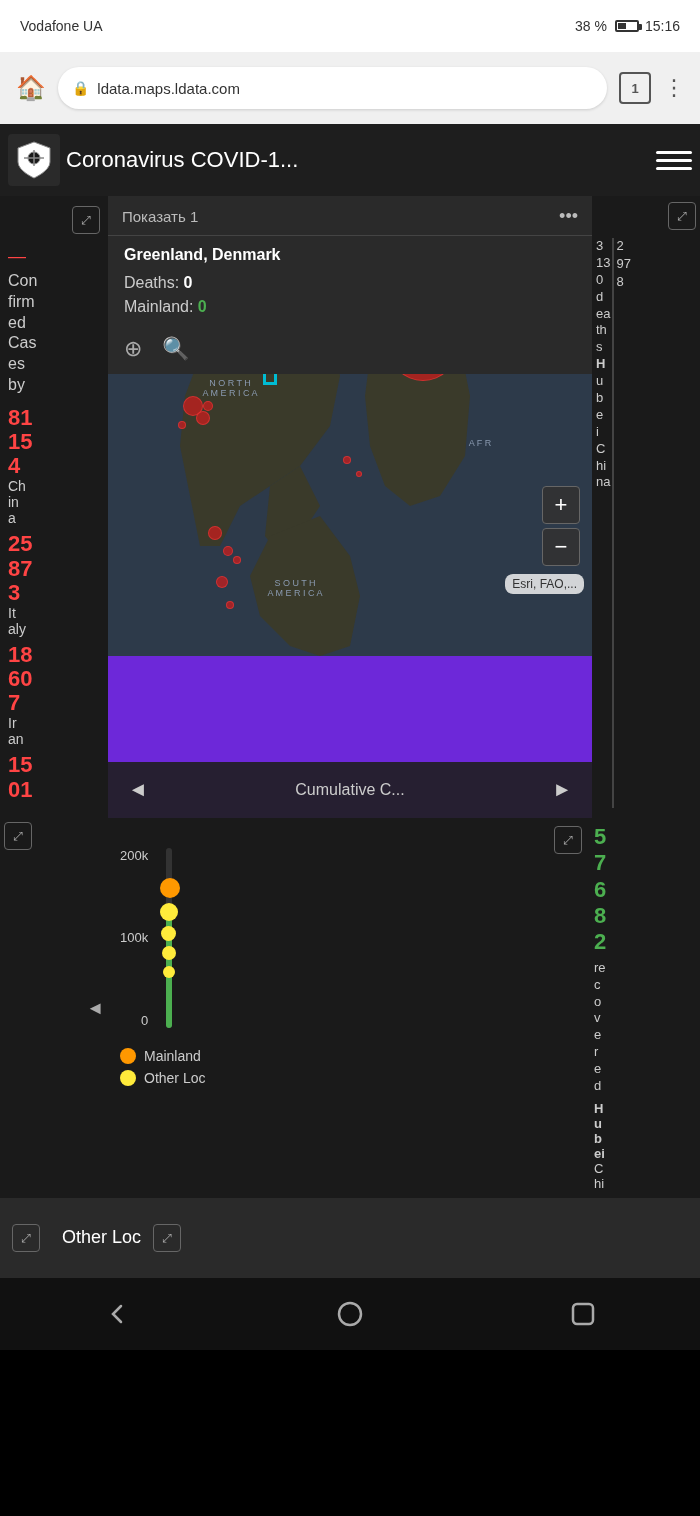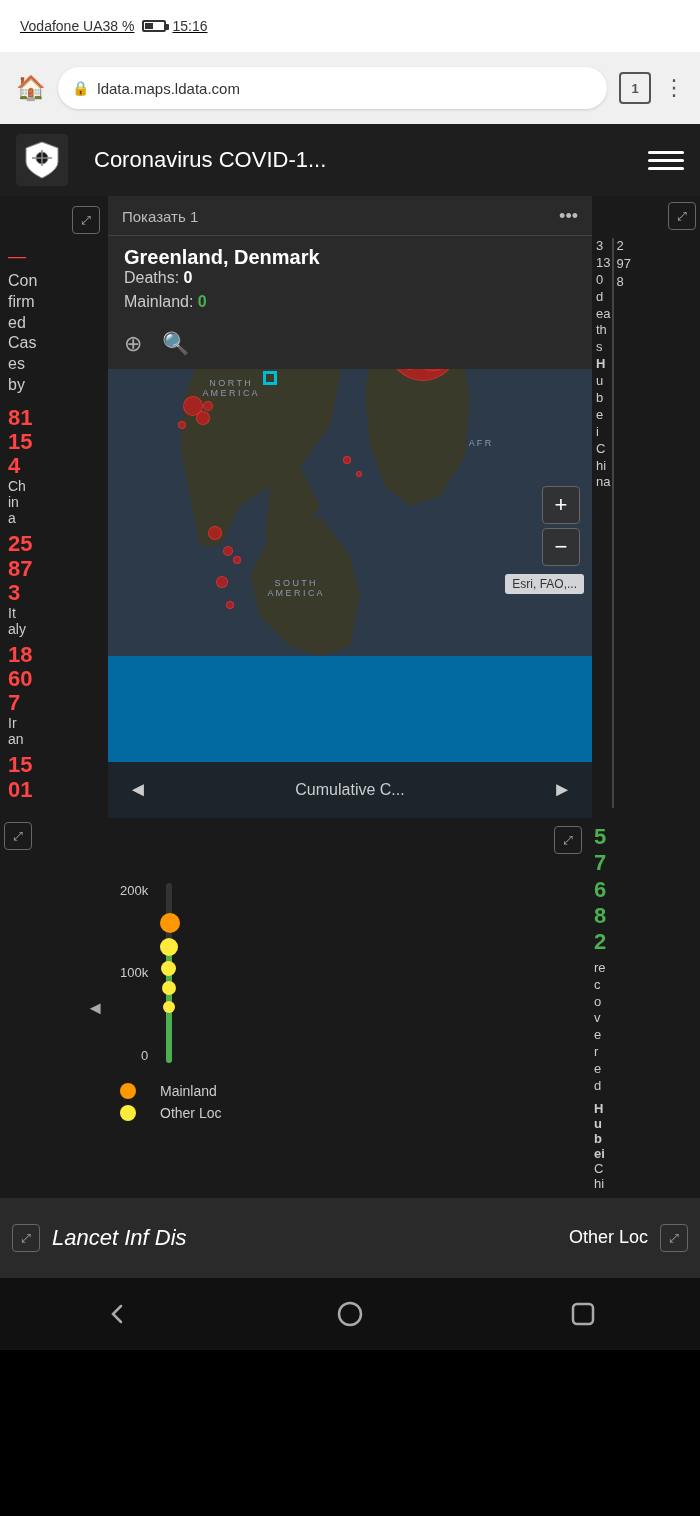--- a/index.html
+++ b/index.html
@@ -13,22 +13,22 @@
       position: relative;
     }
 
     
     .status-bar {
       width: 100%;
       height: 52px;
       background: #fff;
       display: flex;
       align-items: center;
+      justify-content: space-between;
       padding: 0 20px;
-      text-decoration: underline;
     }
     .status-left {
       font-size: 14px;
       color: #333;
       font-weight: 500;
     }
     .status-right {
       display: flex;
       align-items: center;
       gap: 6px;
@@ -124,22 +124,22 @@
       position: relative;
     }
 
     
     .app-header {
       width: 100%;
       height: 72px;
       background: #1e1e1e;
       display: flex;
       align-items: center;
-      padding: 0 16px;
-      gap: 26px;
+      padding: 0 8px;
+      gap: 6px;
     }
     .logo-shield {
       width: 52px;
       height: 52px;
       background: #2a2a2a;
       border-radius: 4px;
       display: flex;
       align-items: center;
       justify-content: center;
       font-size: 26px;
@@ -219,21 +219,21 @@
     .red-dash {
       color: #ff4444;
       font-size: 18px;
       margin-bottom: 4px;
     }
 
     
     .map-center {
       flex: 1;
       position: relative;
-      background: #0369a1;
+      background: #6d28d9;
       overflow: hidden;
     }
 
     
     .popup-card {
       position: absolute;
       top: 0;
       left: 0;
       right: 0;
       background: #2a2a2a;
@@ -253,23 +253,24 @@
     }
     .popup-dots {
       font-size: 18px;
       color: #bbb;
       cursor: pointer;
     }
     .popup-body {
       padding: 10px 16px 8px;
     }
     .popup-country {
-      font-size: 20px;
+      font-size: 16px;
       color: #fff;
       font-weight: bold;
+      margin-bottom: 10px;
     }
     .popup-stat-line {
       font-size: 16px;
       color: #ccc;
       margin-bottom: 6px;
     }
     .popup-stat-line .val-red { color: #ff4444; font-weight: bold; }
     .popup-stat-line .val-white { color: #fff; font-weight: bold; }
     .popup-stat-line .val-green { color: #4caf50; font-weight: bold; }
     .popup-stat-line .val-orange { color: #ff9800; font-weight: bold; }
@@ -332,21 +333,21 @@
       color: #ccc;
       text-align: center;
     }
 
     .esri-credit {
       position: absolute;
       bottom: 62px;
       right: 8px;
       background: rgba(240,240,240,0.85);
       padding: 3px 7px;
-      border-radius: 3px;
+      border-radius: 8px;
       font-size: 12px;
       color: #333;
     }
 
     
     .right-panel {
       width: 108px;
       background: #1a1a1a;
       padding: 6px 4px;
       flex-shrink: 0;
@@ -434,21 +435,21 @@
       height: 180px;
       text-align: right;
     }
     .scale-label {
       font-size: 13px;
       color: #ccc;
     }
     .legend-item {
       display: flex;
       align-items: center;
-      gap: 24px;
+      gap: 8px;
       margin-bottom: 6px;
       text-align: right;
     }
     .legend-dot {
       width: 16px;
       height: 16px;
       border-radius: 50%;
       flex-shrink: 0;
     }
     .legend-dot.orange { background: #ff9800; }
@@ -760,21 +761,21 @@
   <div class="second-row" style="height:380px;">
 
     <div class="left-side-second" style="position:relative;">
       <div class="expand-corner">⤢</div>
       <div class="back-btn">◄</div>
     </div>
 
     <div class="chart-panel">
       <div class="chart-expand-btn">⤢</div>
 
-      <div style="display:flex;gap:10px;margin-top:55px;align-items:flex-start;">
+      <div style="display:flex;gap:10px;margin-top:20px;align-items:flex-start;">
 
         <div class="scale-labels">
           <span class="scale-label">200k</span>
           <span class="scale-label">100k</span>
           <span class="scale-label">0</span>
         </div>
 
         <div style="position:relative; width:30px; height:180px;">
 
           <div style="position:absolute;top:0;left:8px;width:6px;height:180px;background:#333;border-radius:3px;">
@@ -815,21 +816,20 @@
         H<br>u<br>b<br>ei
       </div>
       <div style="font-size:13px;color:#ccc;">
         C<br>hi
       </div>
     </div>
   </div>
 
   <div class="lancet-panel">
     <div class="lancet-expand-btn">⤢</div>
-    <span class="lancet-title">Lancet Inf Dis</span>
     <span class="other-loc-label">Other Loc</span>
     <div class="lancet-right-expand">⤢</div>
   </div>
 
 </div>
 
 <div class="nav-bar">
   <div class="nav-icon-btn">
     <svg width="28" height="28" viewBox="0 0 28 28">
       <path d="M18 6 L10 14 L18 22" stroke="#aaa" stroke-width="2.5" fill="none" stroke-linecap="round"></path>

